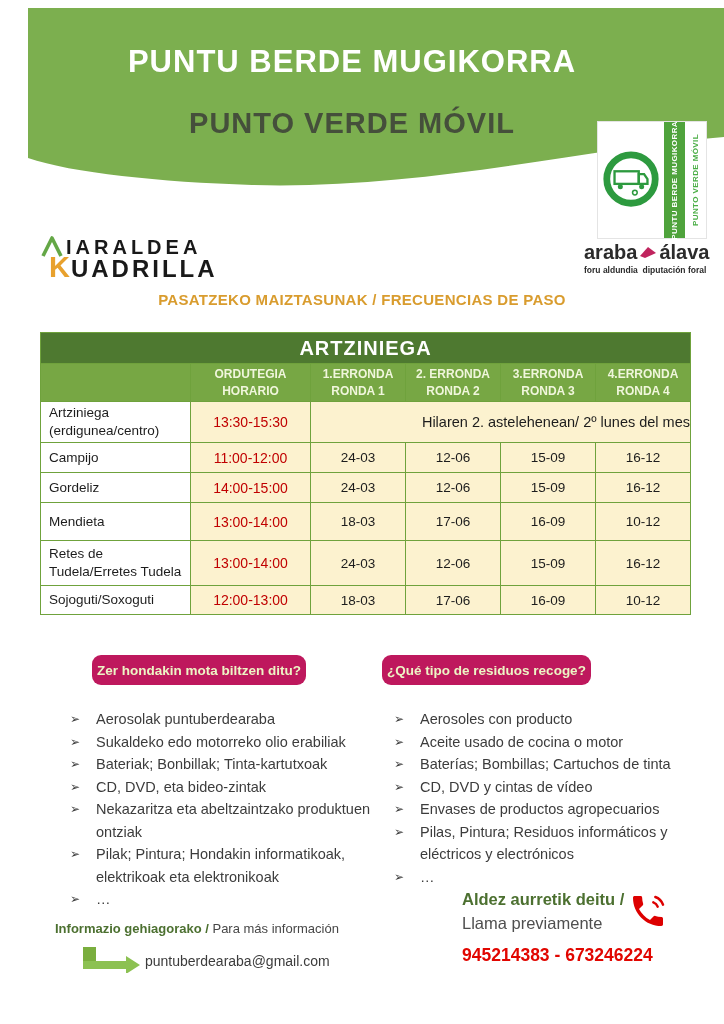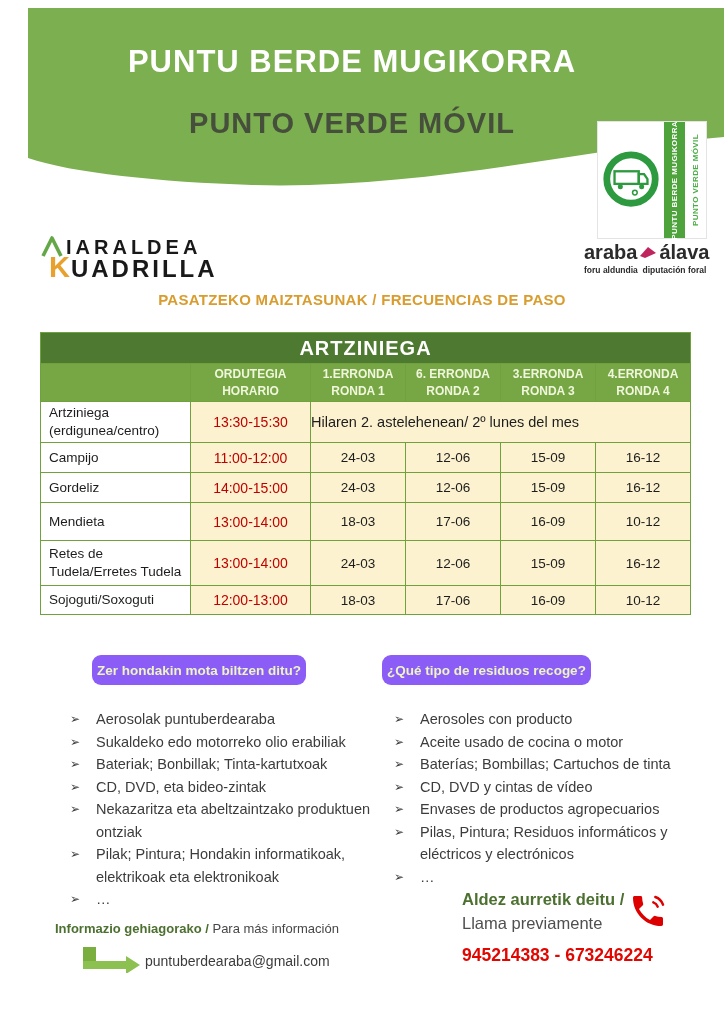--- a/index.html
+++ b/index.html
@@ -45,24 +45,24 @@
   .tablewrap{left:40px;top:332px;}
   table{border-collapse:collapse;table-layout:fixed;width:650px;}
   td,th{border:1.5px solid #6FA23C;padding:0;overflow:hidden;}
   .t-title{background:#4E7930;color:#fff;font-size:20px;font-weight:bold;letter-spacing:1px;
     text-align:center;height:30px;}
   .t-head{background:#77A744;color:#F0F6DC;font-size:12px;font-weight:bold;text-align:center;
     height:37px;line-height:1.35;}
   .place{background:#ffffff;text-align:left;padding:2px 4px 2px 8px;font-size:13.5px;color:#1d1d1d;line-height:1.3;}
   .time{background:#FCF2CF;color:#C00000;font-size:14px;text-align:center;}
   .round{background:#FCF2CF;color:#1d1d1d;font-size:13.5px;text-align:center;}
-  .note{background:#FCF2CF;color:#1d1d1d;font-size:14.5px;text-align:left;}
-
-  
-  .pill{height:30px;border-radius:9px;background:#8b5cf6;color:#EDF5C5;font-size:13.5px;
+  .note{background:#FCF2CF;color:#1d1d1d;font-size:14.5px;text-align:right;}
+
+  
+  .pill{height:30px;border-radius:9px;background:#be185d;color:#EDF5C5;font-size:13.5px;
     font-weight:bold;display:flex;align-items:center;justify-content:center;}
   .pill-eu{left:92px;top:655px;width:214px;}
   .pill-es{left:382px;top:655px;width:209px;}
 
   
   .wlist{list-style:none;margin:0;padding:0;font-size:14.5px;color:#3C3C3C;line-height:22.5px;}
   .wlist-eu{left:70px;top:708px;width:315px;}
   .wlist-es{left:394px;top:708px;width:315px;}
   .wlist li{display:flex;}
   .bullet{width:26px;flex:0 0 26px;font-family:"DejaVu Sans",sans-serif;font-size:12px;color:#3C3C3C;}
@@ -152,21 +152,21 @@
         <th class="t-head"></th>
         <th class="t-head">
           <div>ORDUTEGIA</div>
           <div>HORARIO</div>
         </th>
         <th class="t-head">
           <div>1.ERRONDA</div>
           <div>RONDA 1</div>
         </th>
         <th class="t-head">
-          <div>6. ERRONDA</div>
+          <div>2. ERRONDA</div>
           <div>RONDA 2</div>
         </th>
         <th class="t-head">
           <div>3.ERRONDA</div>
           <div>RONDA 3</div>
         </th>
         <th class="t-head">
           <div>4.ERRONDA</div>
           <div>RONDA 4</div>
         </th>

